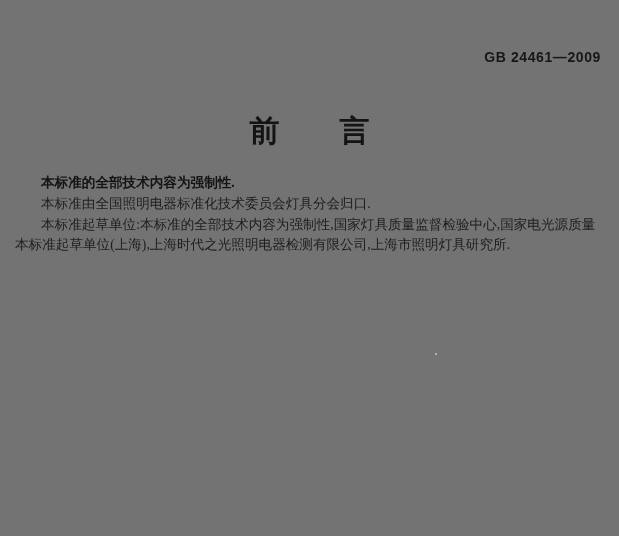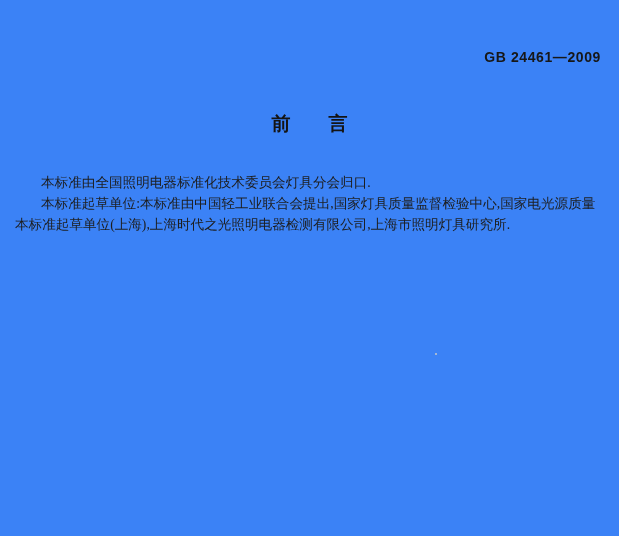--- a/index.html
+++ b/index.html
@@ -7,21 +7,21 @@
   body {
     width: 619px;
     height: 536px;
     overflow: hidden;
     font-family: "Liberation Serif", serif;
   }
   .page {
     position: relative;
     width: 619px;
     height: 536px;
-    background: #3b82f6;
+    background: #737373;
     color: #1d1d1d;
   }
   .std-number {
     position: absolute;
     top: 49px;
     right: 18px;
     font-family: "Liberation Sans", sans-serif;
     font-weight: bold;
     font-size: 14px;
     letter-spacing: 0.6px;
@@ -29,21 +29,21 @@
     white-space: nowrap;
   }
   .doc-title {
     position: absolute;
     top: 111px;
     left: 0;
     width: 100%;
     text-align: center;
     font-family: "Liberation Sans", sans-serif;
     font-weight: bold;
-    font-size: 19px;
+    font-size: 30px;
     color: #141414;
     white-space: nowrap;
   }
   .content {
     position: absolute;
     top: 173px;
     left: 15px;
     width: 596px;
     font-size: 13.6px;
     line-height: 20.8px;
@@ -72,20 +72,21 @@
 </head>
 <body>
 
 <div class="page">
 
   <div class="std-number">GB 24461—2009</div>
 
   <div class="doc-title">前　　言</div>
 
   <div class="content">
+    <div class="line indent bold">本标准的全部技术内容为强制性.</div>
     <div class="line indent">本标准由全国照明电器标准化技术委员会灯具分会归口.</div>
-    <div class="line indent">本标准起草单位:本标准由中国轻工业联合会提出,国家灯具质量监督检验中心,国家电光源质量</div>
+    <div class="line indent">本标准起草单位:本标准的全部技术内容为强制性,国家灯具质量监督检验中心,国家电光源质量</div>
     <div class="line">本标准起草单位(上海),上海时代之光照明电器检测有限公司,上海市照明灯具研究所.</div>
   </div>
 
   <div class="scan-speck"></div>
 
 </div>
 
 </body></html>

